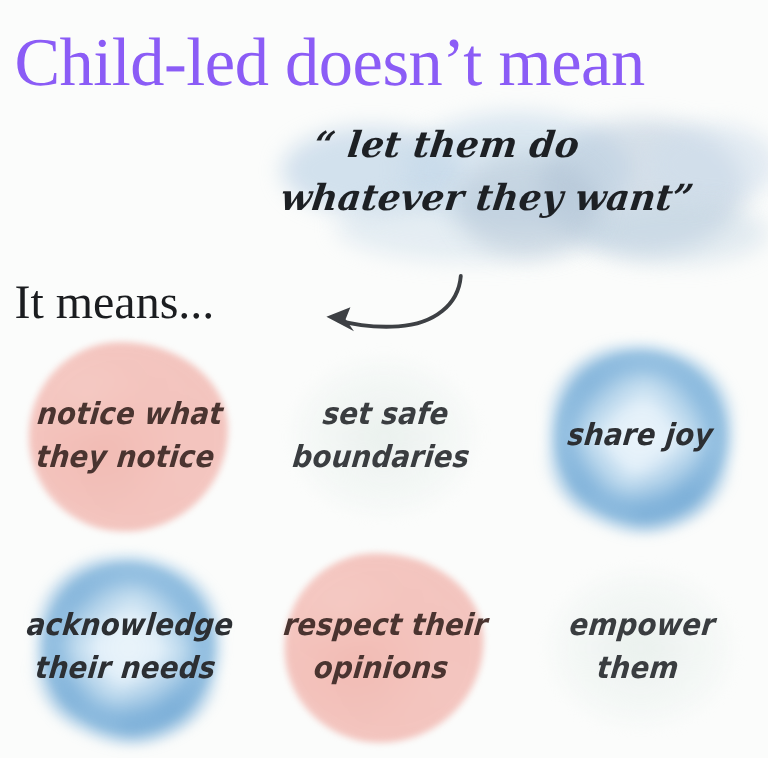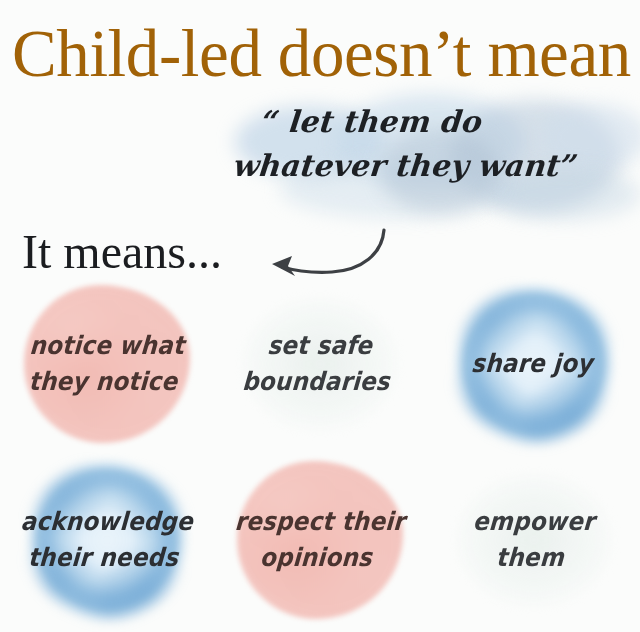--- a/index.html
+++ b/index.html
@@ -17,24 +17,24 @@
     font-family: "Liberation Serif", serif;
     -webkit-font-smoothing: antialiased;
   }
 
   
   .headline {
     position: absolute;
     left: 12px;
     top: 22px;
     font-family: "Liberation Serif", serif;
-    font-size: 67px;
+    font-size: 57px;
     line-height: 62px;
     letter-spacing: -0.4px;
-    color: #a16207;
+    color: #8b5cf6;
     white-space: nowrap;
   }
 
   
   .quote-wrap {
     position: absolute;
     left: 240px;
     top: 98px;
     width: 400px;
     height: 118px;
@@ -76,25 +76,24 @@
     top: 50px;
     font-size: 30px;
   }
 
   
   .it-means {
     position: absolute;
     left: 12px;
     top: 232px;
     font-family: "Liberation Serif", serif;
-    font-size: 48px;
+    font-size: 40px;
     line-height: 40px;
     color: #1b1d20;
     white-space: nowrap;
-    margin-left: 10px;
   }
   .arrow {
     position: absolute;
     left: 258px;
     top: 224px;
     width: 130px;
     height: 68px;
   }
 
   

